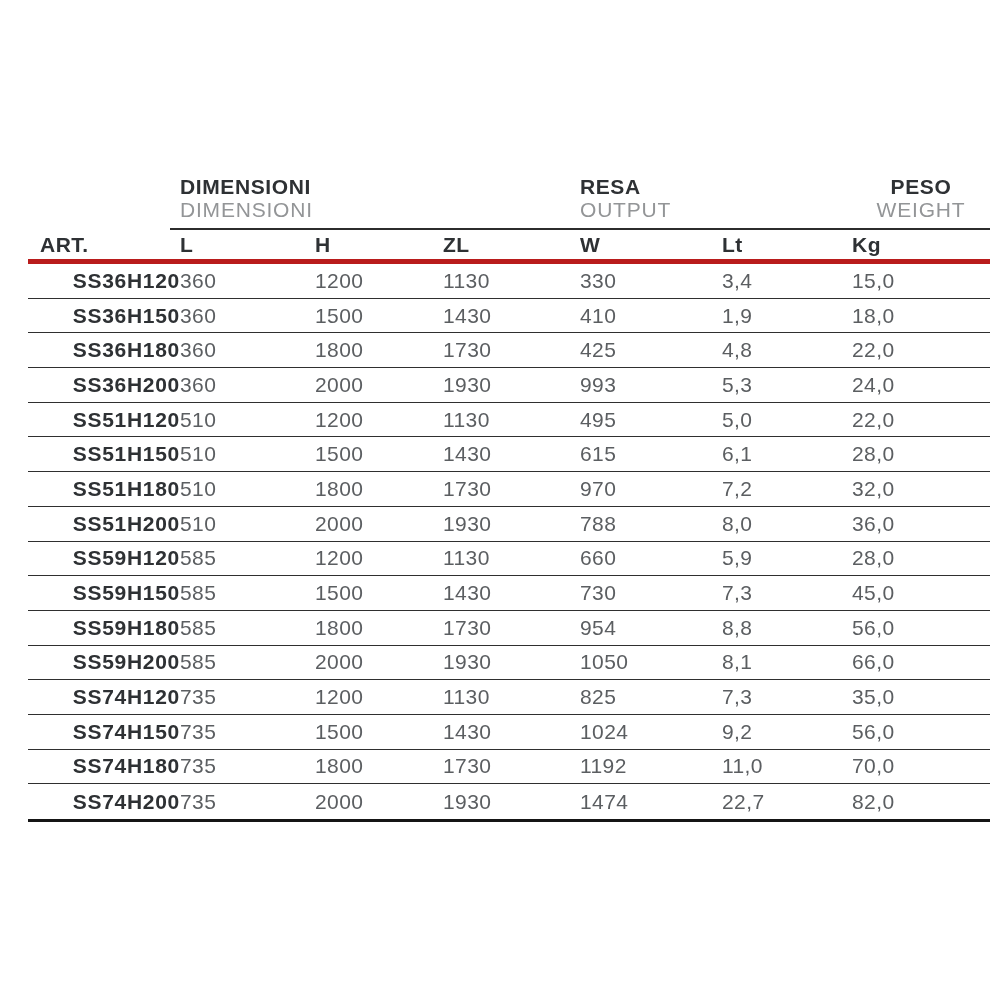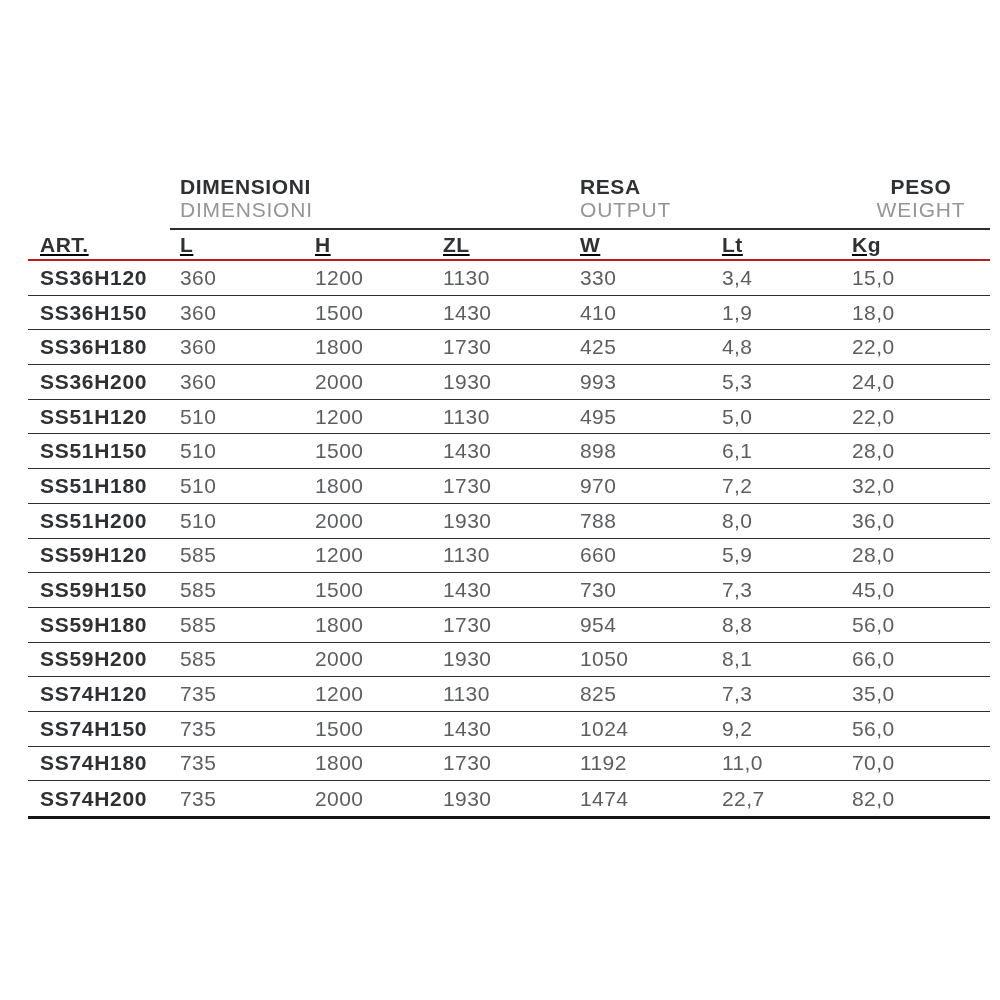--- a/index.html
+++ b/index.html
@@ -53,22 +53,21 @@
   .group-underline {
     margin-left: 142px;
     height: 0;
     border-top: 2px solid #2c2c2c;
     margin-top: 6px;
   }
   
   .sub-header {
     height: 29px;
     align-items: center;
-    border-bottom: 2px solid #b91c1c;
-    text-decoration: underline;
+    border-bottom: 5px solid #b91c1c;
   }
   .sub-cell {
     font-size: 21px;
     font-weight: 700;
     letter-spacing: 0.5px;
     color: #2e3134;
     white-space: nowrap;
   }
   .sub-cell.first { padding-left: 12px; }
   
@@ -85,20 +84,21 @@
     font-weight: 400;
     letter-spacing: 0.4px;
     color: #5b5e61;
     white-space: nowrap;
   }
   .cell.art {
     padding-left: 12px;
     font-weight: 700;
     letter-spacing: 0.7px;
     color: #2e3134;
+    text-align: right;
   }
 </style>
 </head>
 <body>
 
 <div id="canvas">
   <div id="spec-table">
 
     <div class="grid group-header">
       <div class="grp grp-dimensions">
@@ -171,21 +171,21 @@
         <div class="cell">1130</div>
         <div class="cell">495</div>
         <div class="cell">5,0</div>
         <div class="cell">22,0</div>
       </div>
         <div class="grid row">
         <div class="cell art">SS51H150</div>
         <div class="cell">510</div>
         <div class="cell">1500</div>
         <div class="cell">1430</div>
-        <div class="cell">898</div>
+        <div class="cell">615</div>
         <div class="cell">6,1</div>
         <div class="cell">28,0</div>
       </div>
         <div class="grid row">
         <div class="cell art">SS51H180</div>
         <div class="cell">510</div>
         <div class="cell">1800</div>
         <div class="cell">1730</div>
         <div class="cell">970</div>
         <div class="cell">7,2</div>

